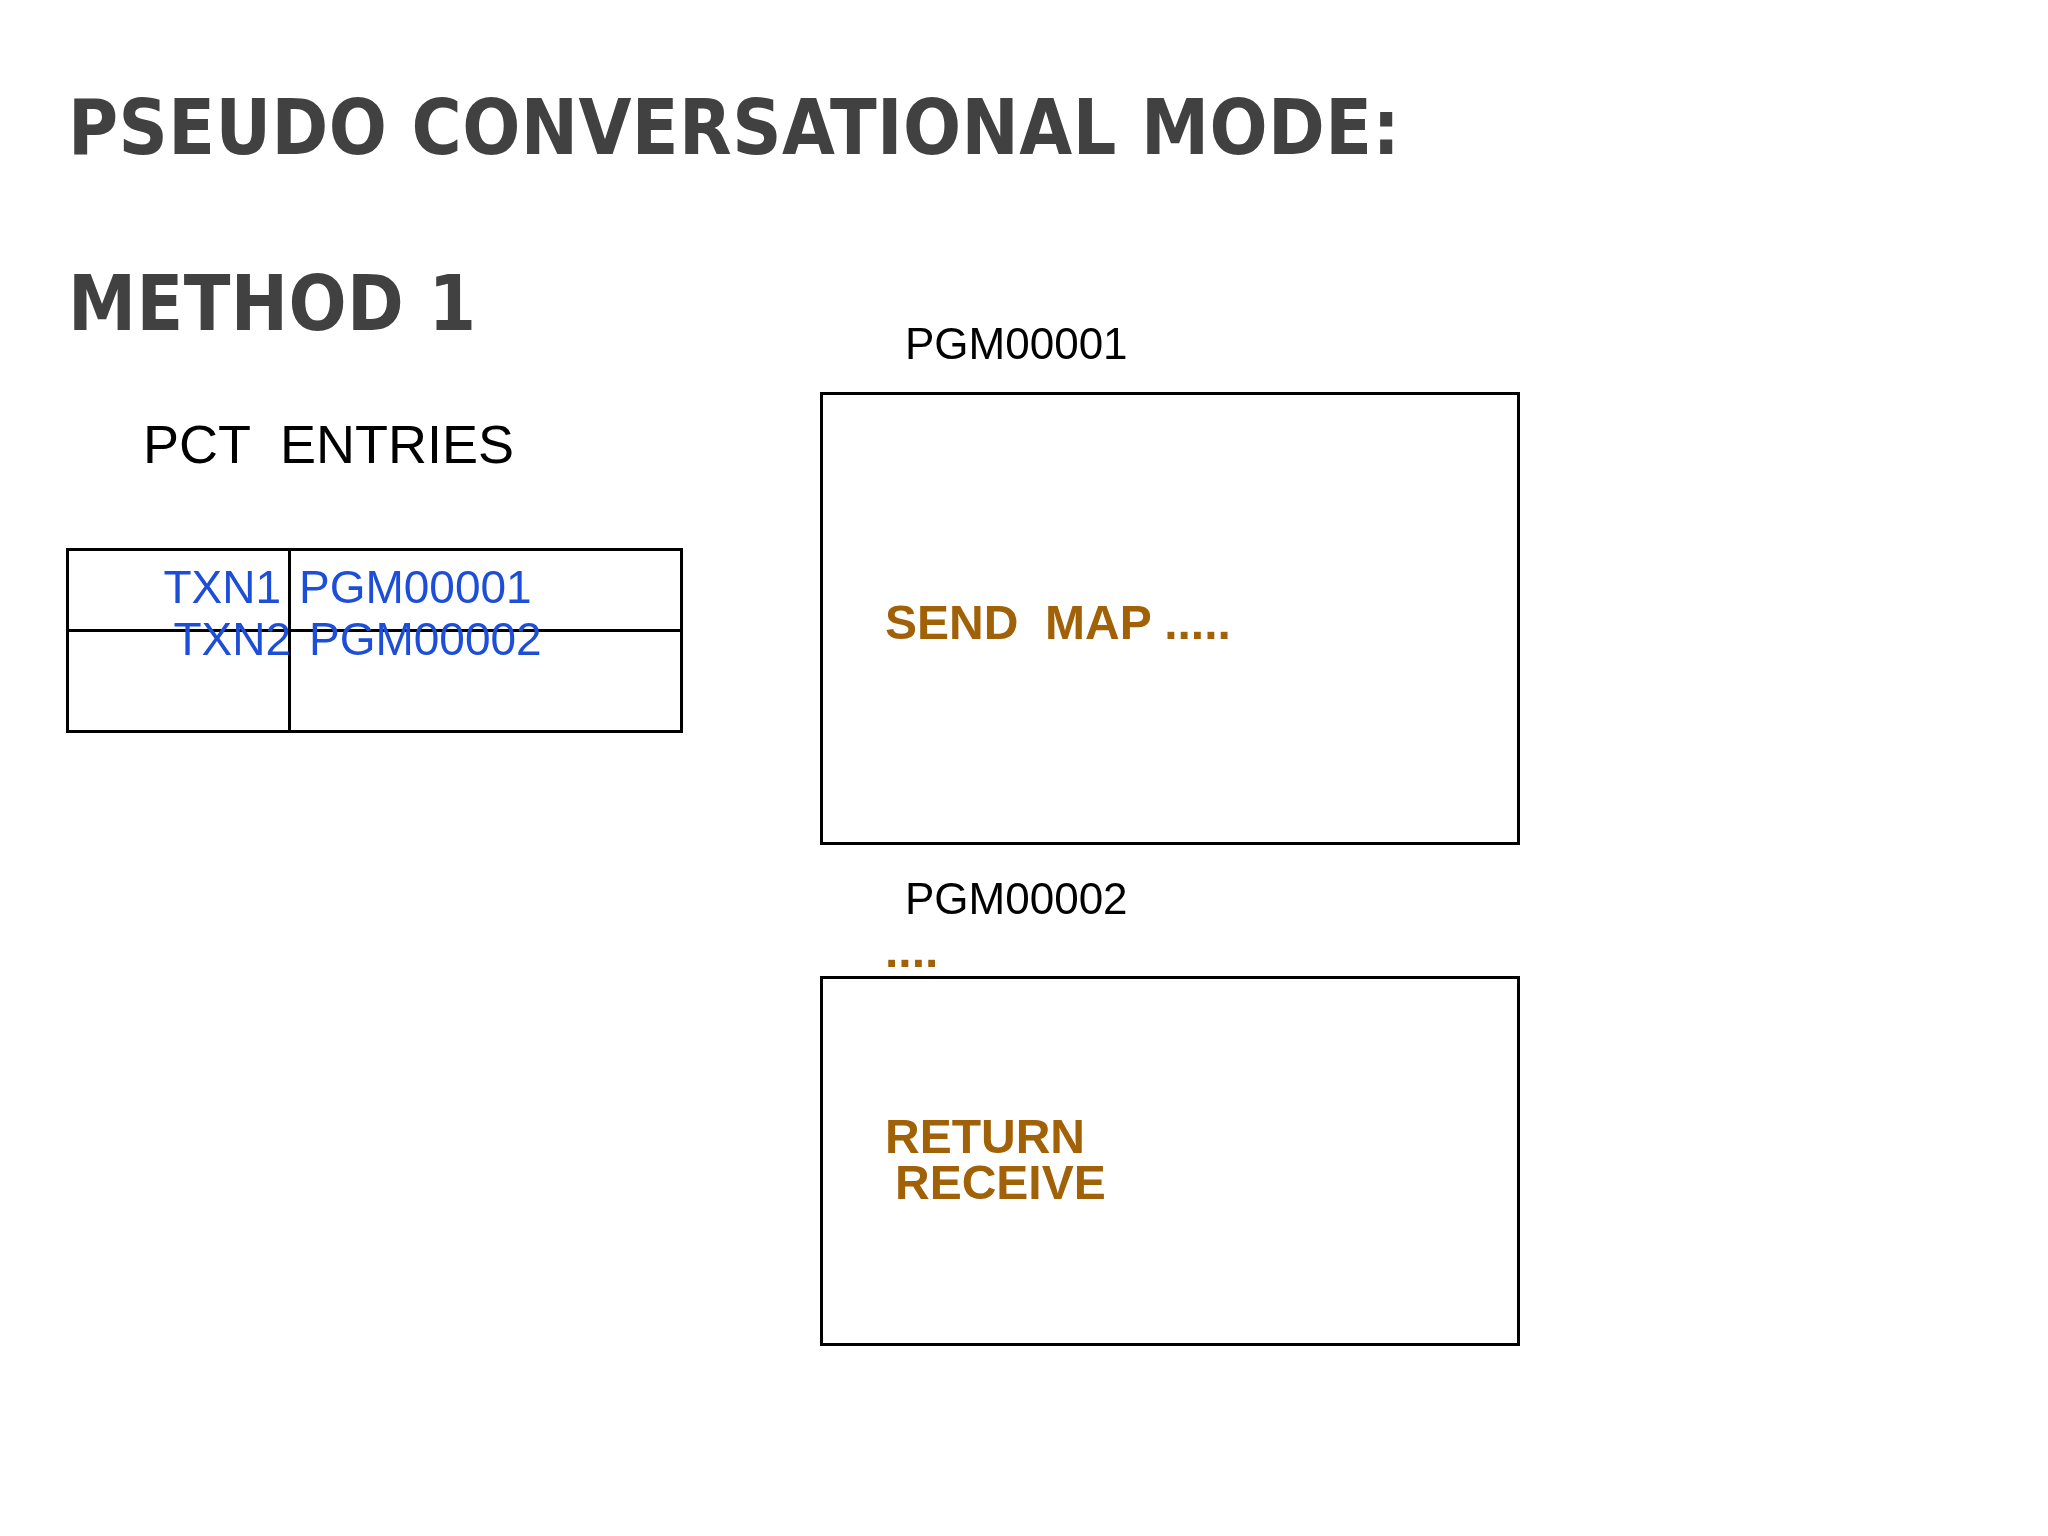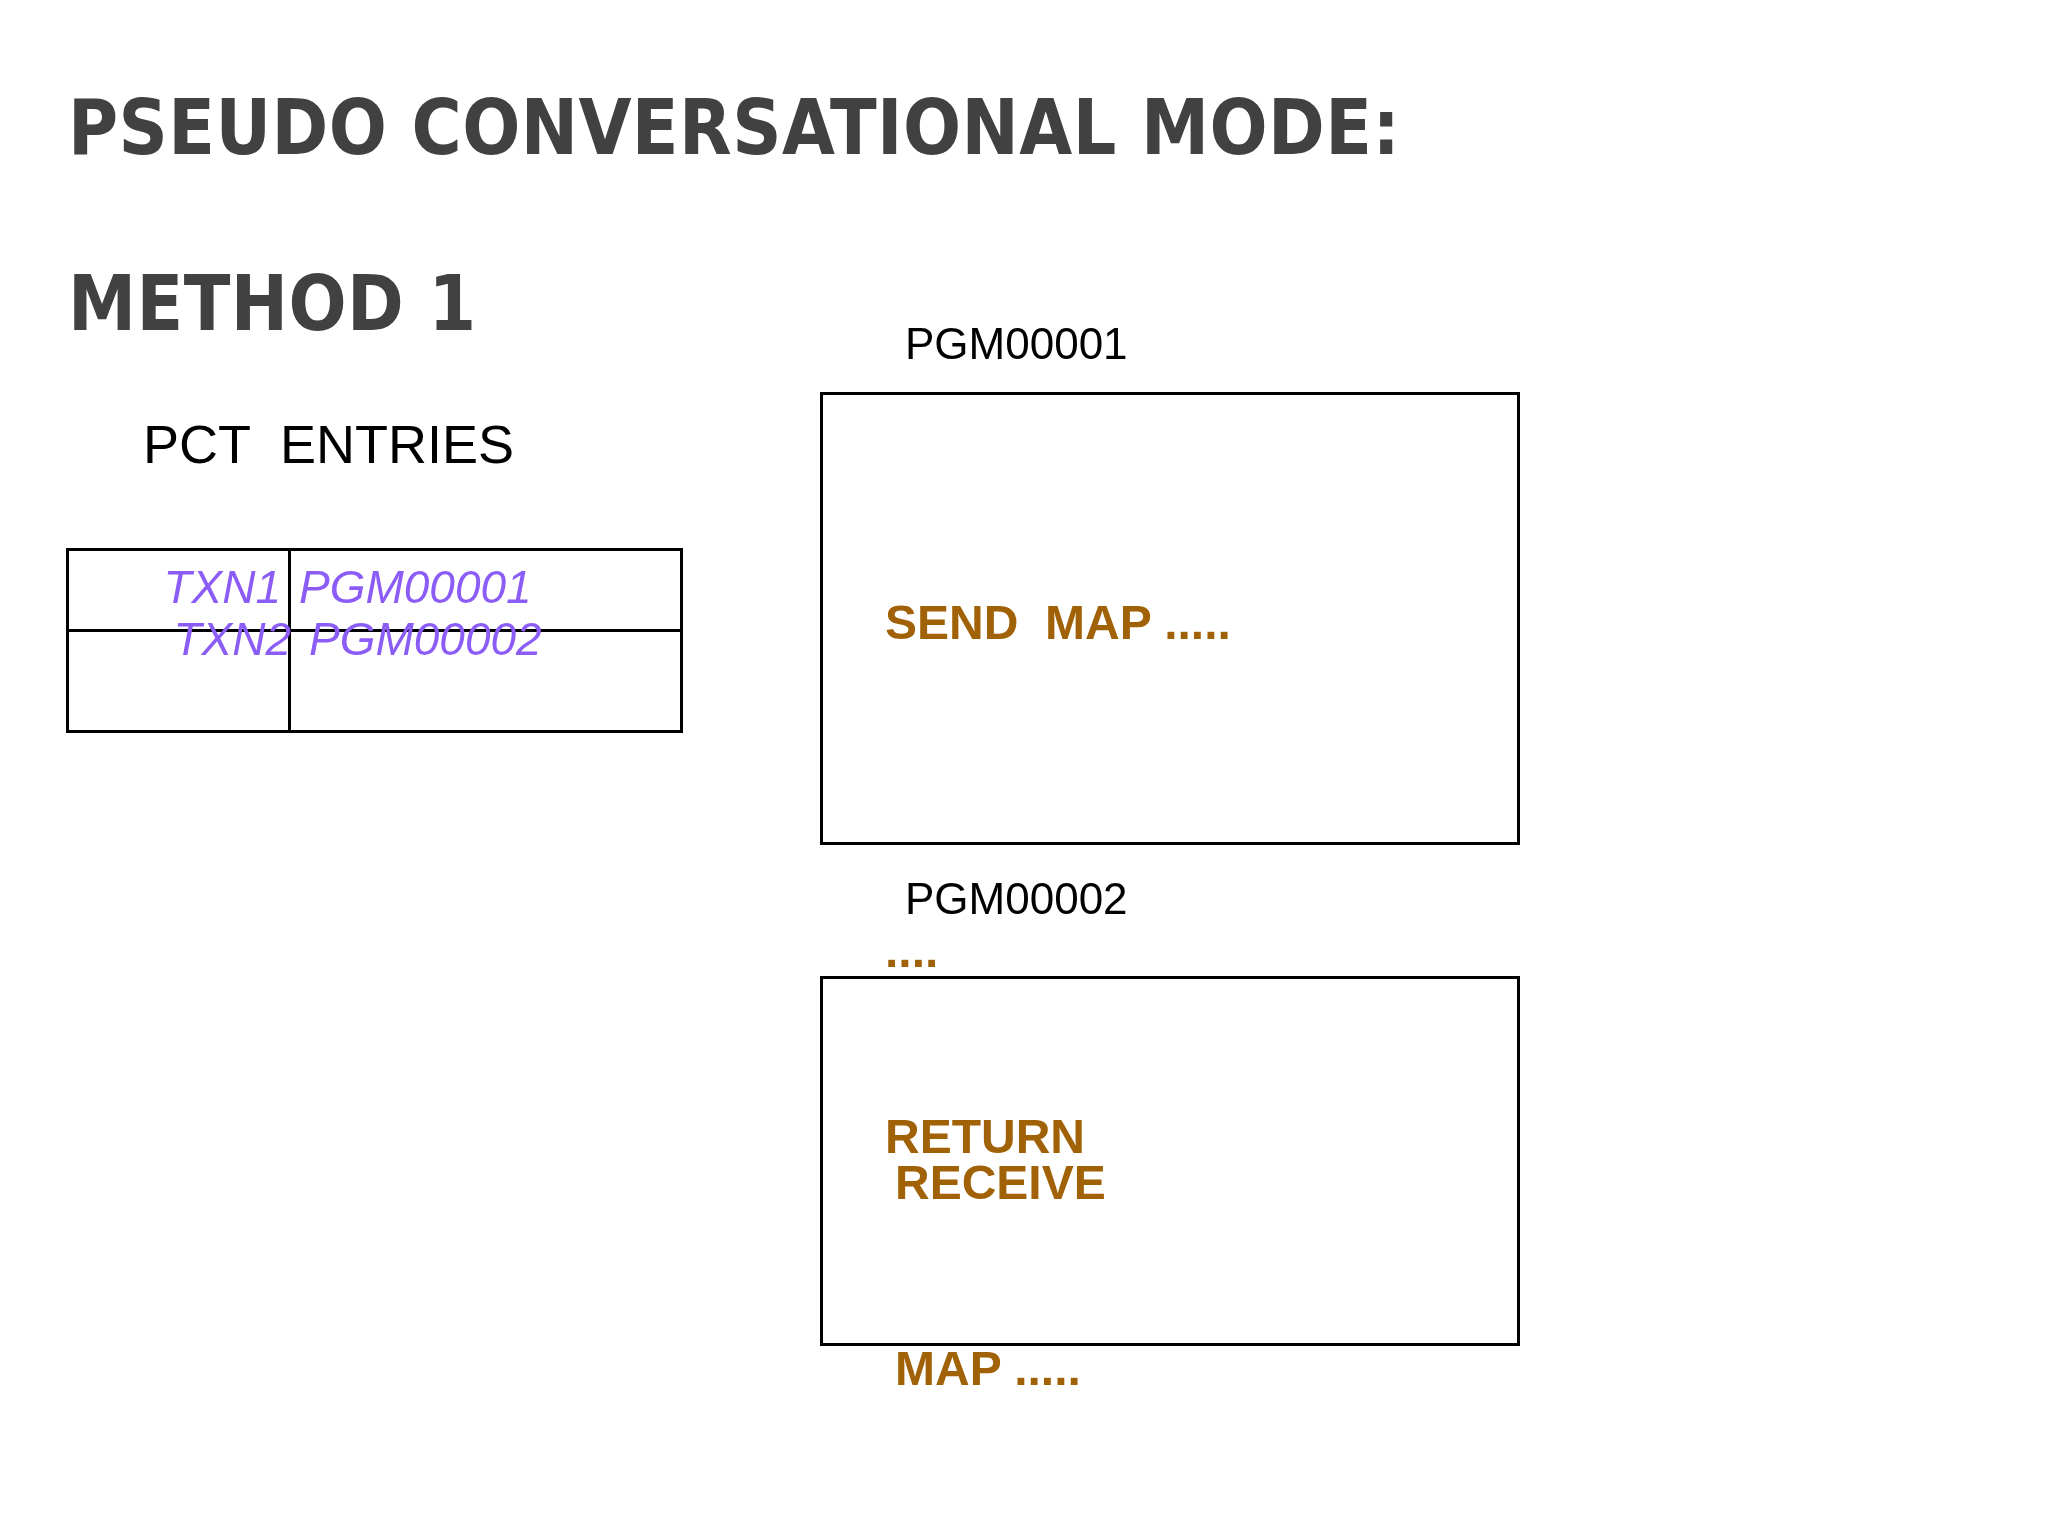--- a/index.html
+++ b/index.html
@@ -71,23 +71,22 @@
     top: 78px;
     width: 100%;
     height: 0;
     border-top: 3px solid #000000;
   }
   
   .pct-entry {
     position: absolute;
     font-size: 46px;
     line-height: 52px;
-    color: #8b5cf6;
+    color: #1d4ed8;
     white-space: nowrap;
-    font-style: italic;
   }
   .pct-entry .txn {
     display: inline-block;
     width: 160px;
     text-align: right;
   }
   .pct-entry .pgm {
     display: inline-block;
     margin-left: 18px;
   }
@@ -158,18 +157,17 @@
   <span class="code-line">SEND  MAP .....</span>
   <span class="code-gap"></span>
   <span class="code-line">....</span>
   <span class="code-line">RETURN</span>
 </div>
 
 <div class="pgm-label pgm2-label">PGM00002</div>
 <div class="pgm-box pgm2-box"></div>
 <div class="pgm-code pgm2-code">
   <span class="code-line">RECEIVE</span>
-  <span class="code-line">MAP .....</span>
   <span class="code-gap"></span>
   
   
   
 </div>
 
 </body></html>

